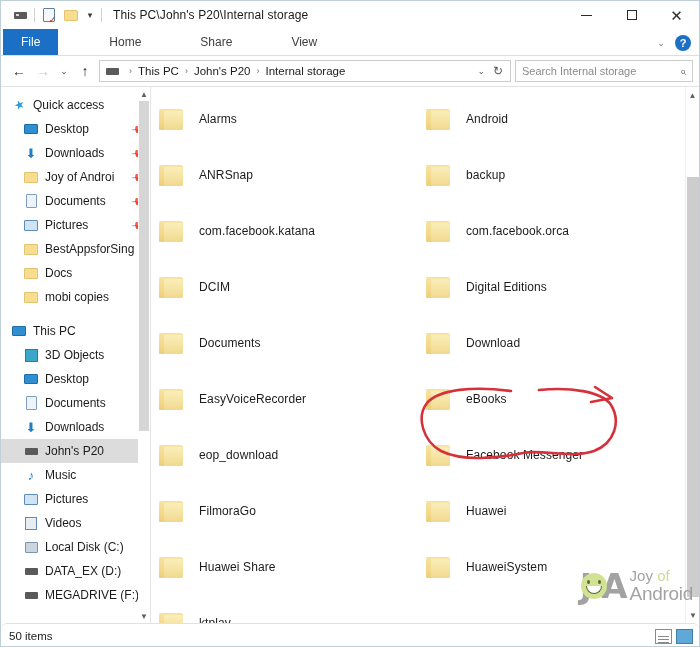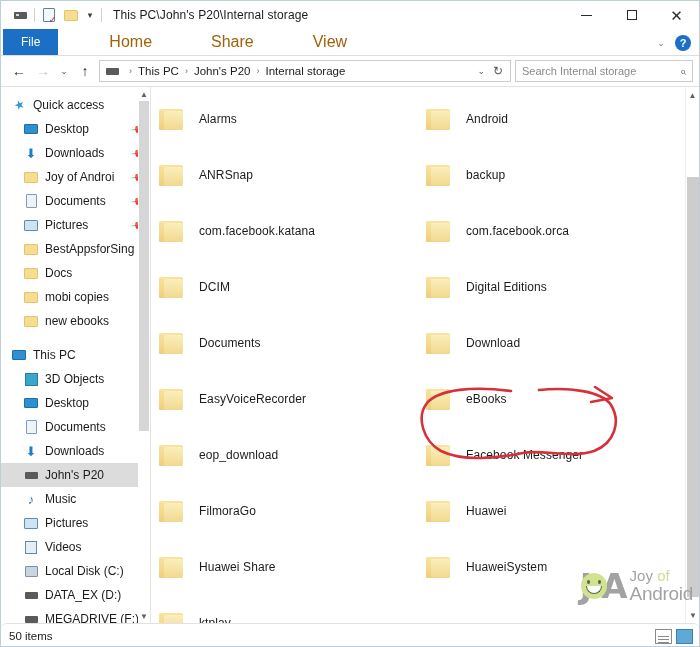--- a/index.html
+++ b/index.html
@@ -84,21 +84,21 @@
     height: 27px;
     background: #ffffff;
     display: flex;
     align-items: stretch;
     border-bottom: 1px solid #dededc;
     gap: 43px;
   }
   .tab {
     display: flex; align-items: center; justify-content: center;
     padding: 0 8px;
-    font-size: 16px; color: #a16207;
+    font-size: 12px; color: #404040;
     white-space: nowrap;
   }
   .tab.file {
     background: #1b70c6;
     color: #ffffff;
     padding: 0 18px;
     margin-left: 2px;
     font-size: 12px;
   }
   .ribbon-right {
@@ -540,26 +540,20 @@
               <span class="i-folder"></span>
             </span>
           <span class="nav-label">Docs</span>
         </div>
         <div class="nav-item child">
           <span class="nav-ico">
               <span class="i-folder"></span>
             </span>
           <span class="nav-label">mobi copies</span>
         </div>
-        <div class="nav-item child">
-          <span class="nav-ico">
-              <span class="i-folder"></span>
-            </span>
-          <span class="nav-label">new ebooks</span>
-        </div>
 
         <div style="height:10px"></div>
 
         <div class="nav-item root">
           <span class="nav-ico">
               <span class="i-monitor"></span>
             </span>
           <span class="nav-label">This PC</span>
         </div>
 

